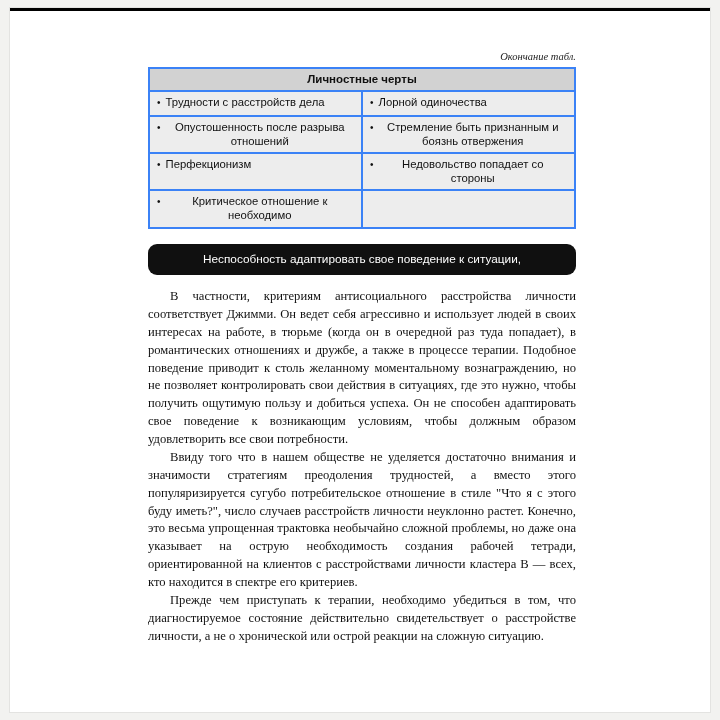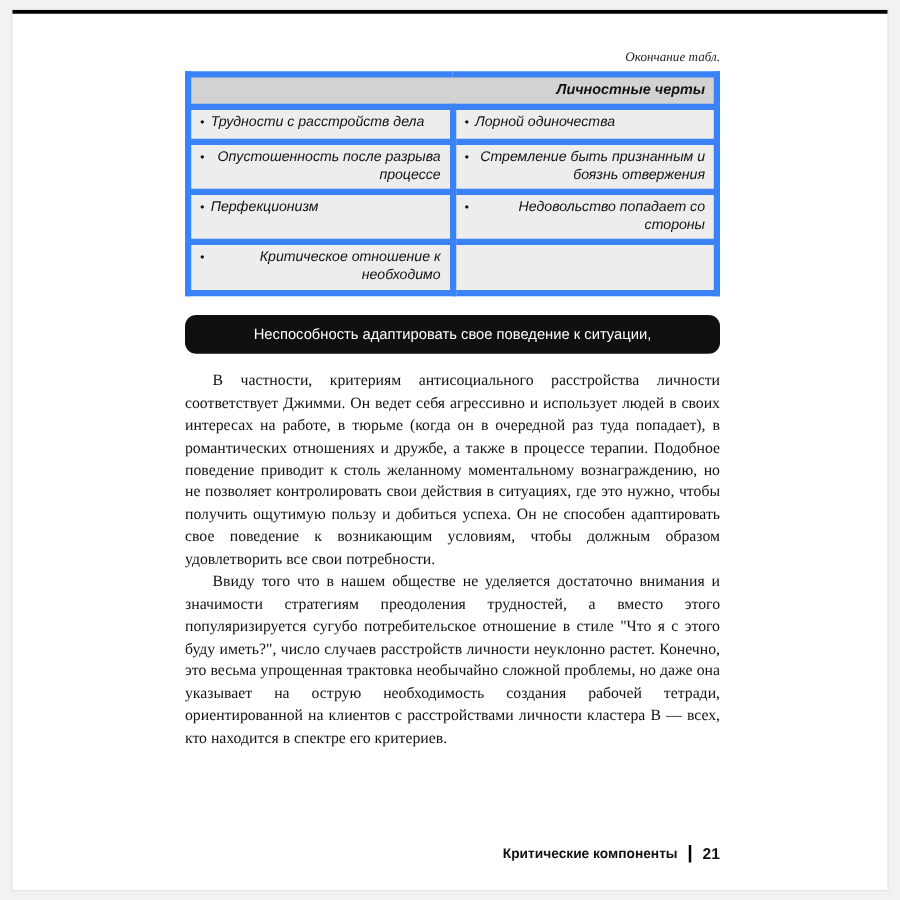--- a/index.html
+++ b/index.html
@@ -13,43 +13,42 @@
   .page {
     position: absolute;
     left: 10px; top: 8px;
     width: 700px; height: 704px;
     background: #ffffff;
     border-top: 3px solid #000;
     box-shadow: 0 0 0 1px #e3e3e1;
   }
   .content {
     position: absolute;
-    left: 138px; top: 30px;
+    left: 138px; top: 40px;
     width: 428px;
   }
   .cont-note {
     text-align: right;
     font-style: italic;
     font-size: 10.5px;
     color: #222;
     margin-bottom: 5px;
   }
   table.traits {
     width: 100%;
     border-collapse: collapse;
     font-family: "Liberation Sans", sans-serif;
     font-size: 11.3px;
     line-height: 1.25;
   }
   table.traits th, table.traits td {
-    border: 5px solid #3b82f6;
+    border: 2px solid #3b82f6;
     padding: 3px 7px 4px 7px;
     vertical-align: top;
-    text-align: right;
-    font-style: italic;
+    text-align: center;
   }
   table.traits th {
     background: #d2d2d2;
     font-weight: bold;
     font-size: 11.5px;
   }
   table.traits td { background: #ededed; width: 50%; }
   .cell { display: flex; gap: 5px; }
   .cell .bullet { flex: 0 0 auto; font-size: 10px; line-height: 1.55; }
   .bodytext {
@@ -114,21 +113,21 @@
             <div class="cell">
               <span class="bullet">•</span>
               <span>Лорной одиночества</span>
             </div>
           </td>
         </tr>
         <tr>
           <td>
             <div class="cell">
               <span class="bullet">•</span>
-              <span>Опустошенность после разрыва процессе</span>
+              <span>Опустошенность после разрыва отношений</span>
             </div>
           </td>
           <td>
             <div class="cell">
               <span class="bullet">•</span>
               <span>Стремление быть признанным и боязнь отвержения</span>
             </div>
           </td>
         </tr>
         <tr>
@@ -158,21 +157,17 @@
     </table>
 
     <div class="bodytext">
 
       <div class="callout">
         <span>Неспособность адаптировать свое поведение к ситуации,</span><br>
       </div>
 
       <p>В частности, критериям антисоциального расстройства личности соответствует Джимми. Он ведет себя агрессивно и использует людей в своих интересах на работе, в тюрьме (когда он в очередной раз туда попадает), в романтических отношениях и дружбе, а также в процессе терапии. Подобное поведение приводит к столь желанному моментальному вознаграждению, но не позволяет контролировать свои действия в ситуациях, где это нужно, чтобы получить ощутимую пользу и добиться успеха. Он не способен адаптировать свое поведение к возникающим условиям, чтобы должным образом удовлетворить все свои потребности.</p>
       <p>Ввиду того что в нашем обществе не уделяется достаточно внимания и значимости стратегиям преодоления трудностей, а вместо этого популяризируется сугубо потребительское отношение в стиле "Что я с этого буду иметь?", число случаев расстройств личности неуклонно растет. Конечно, это весьма упрощенная трактовка необычайно сложной проблемы, но даже она указывает на острую необходимость создания рабочей тетради, ориентированной на клиентов с расстройствами личности кластера B — всех, кто находится в спектре его критериев.</p>
+      <p>Прежде чем приступать к терапии, необходимо убедиться в том, что диагностируемое состояние действительно свидетельствует о расстройстве личности, а не о хронической или острой реакции на сложную ситуацию.</p>
     </div>
   </div>
 
-  <div class="footer">
-    <span class="section">Критические компоненты</span>
-    <span class="sep"></span>
-    <span class="pagenum">21</span>
-  </div>
 </div>
 
 </body></html>

